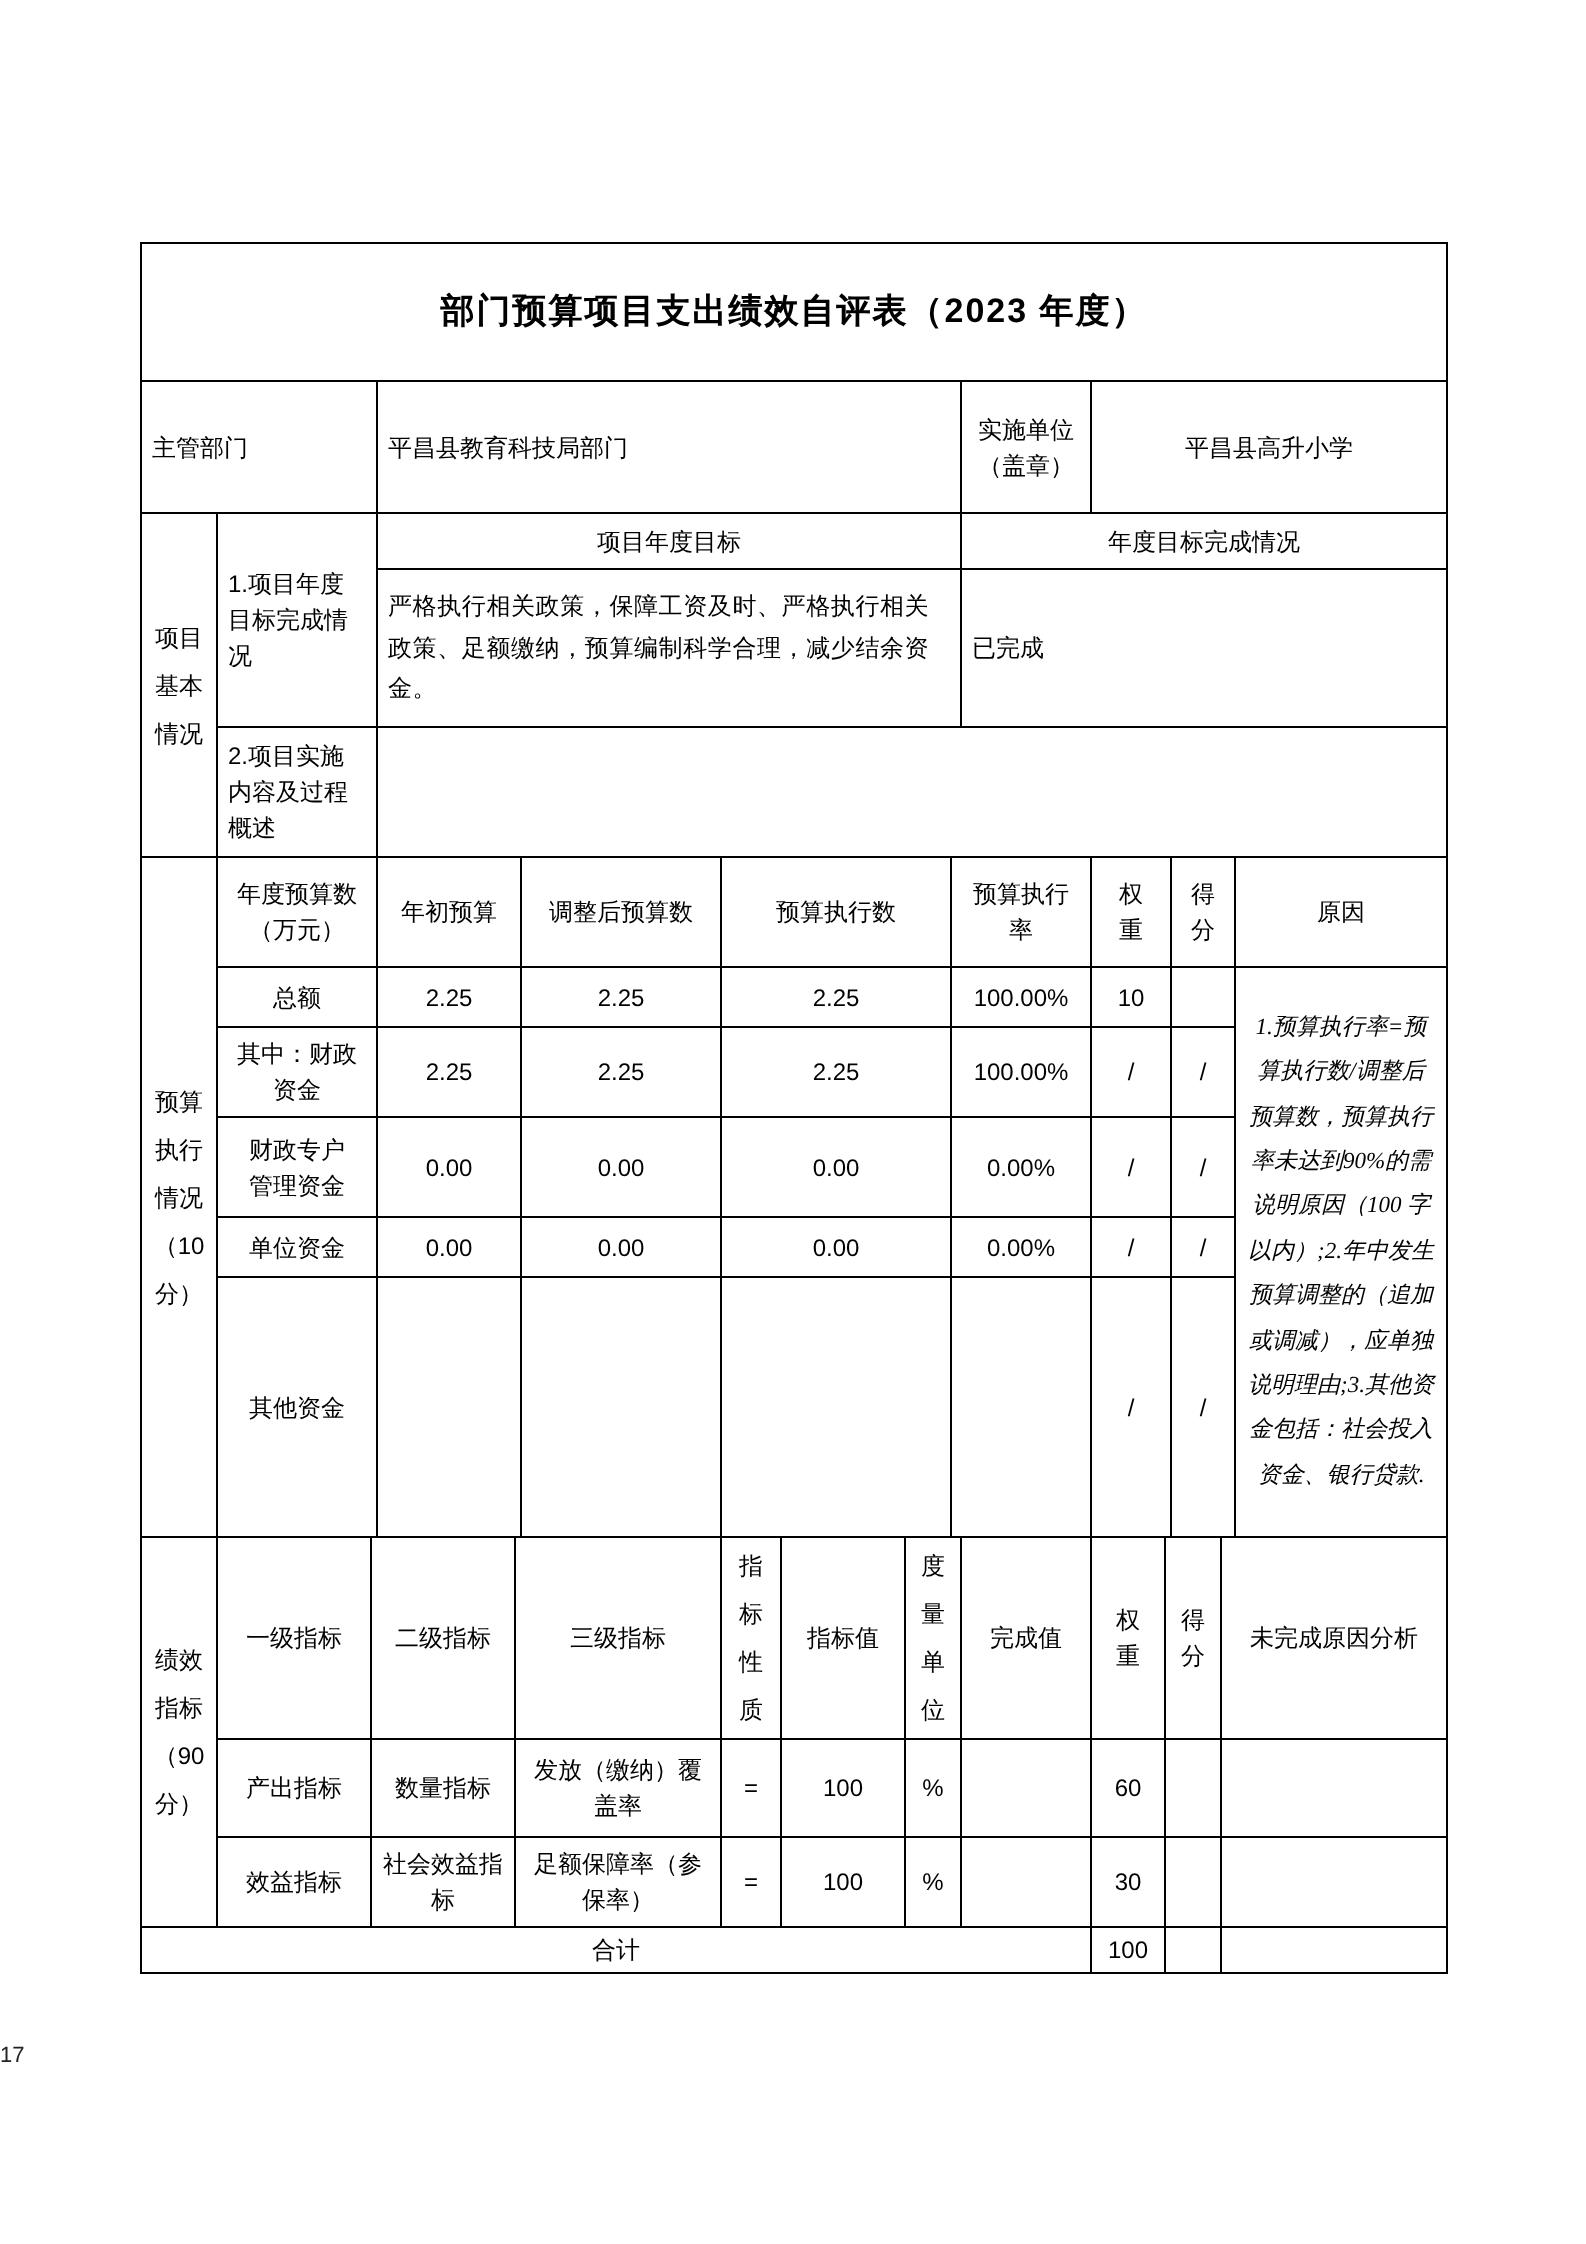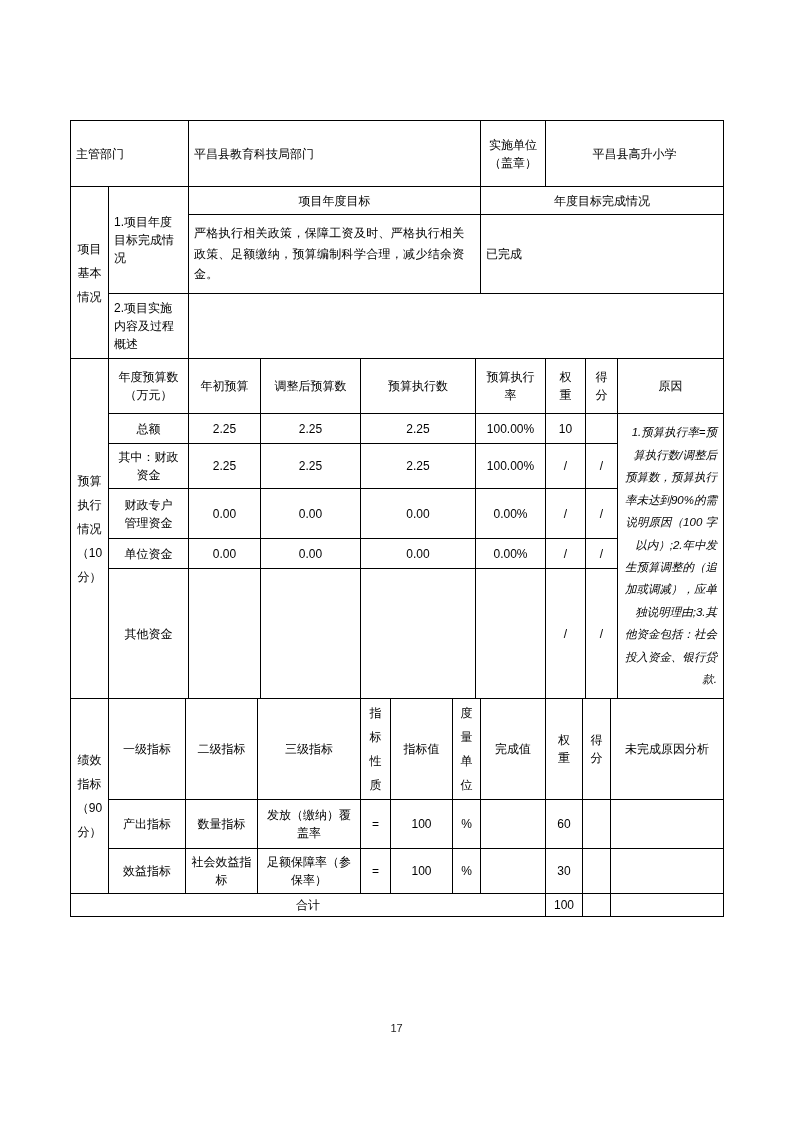--- a/index.html
+++ b/index.html
@@ -31,41 +31,45 @@
     letter-spacing:1px;
     text-align:center;
   }
   .tl{text-align:left;}
   .vlabel{line-height:2.0;padding:2px 2px;}
   .goal{line-height:1.7;letter-spacing:0.3px;}
   .note{
     font-style:italic;
     font-size:11.5px;
     line-height:1.95;
-    text-align:right;
+    text-align:center;
     vertical-align:middle;
     padding:4px 6px;
+    font-family:Liberation Serif, serif;
   }
   .pgnum{
     position:absolute;left:0;top:1022px;width:793px;
-    text-align:center;font-size:11px;color:#222;
+    text-align:left;font-size:11px;color:#222;
   }
 </style>
 </head>
 <body>
 
 <div class="page">
   <div class="doc">
 
     <table>
       <colgroup>
           <col style="width:118px">
           <col style="width:535px">
         </colgroup>
       <tbody>
+          <tr style="height:69px">
+        <td colspan="2" class="title-cell">部门预算项目支出绩效自评表（2023 年度）</td>
+      </tr>
     </tbody>
       </table>
 
     <table>
       <colgroup>
           <col style="width:118px">
           <col style="width:292px">
           <col style="width:65px">
           <col style="width:178px">
         </colgroup>

